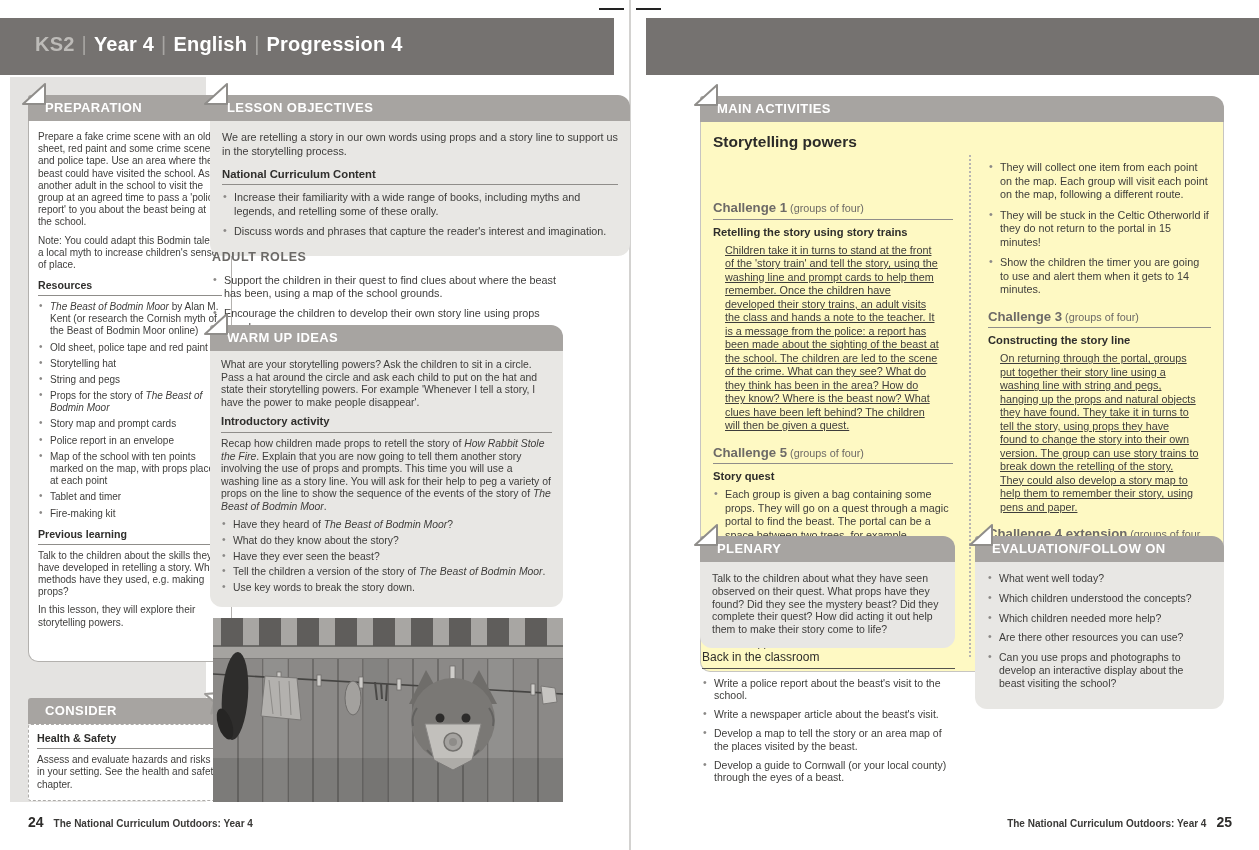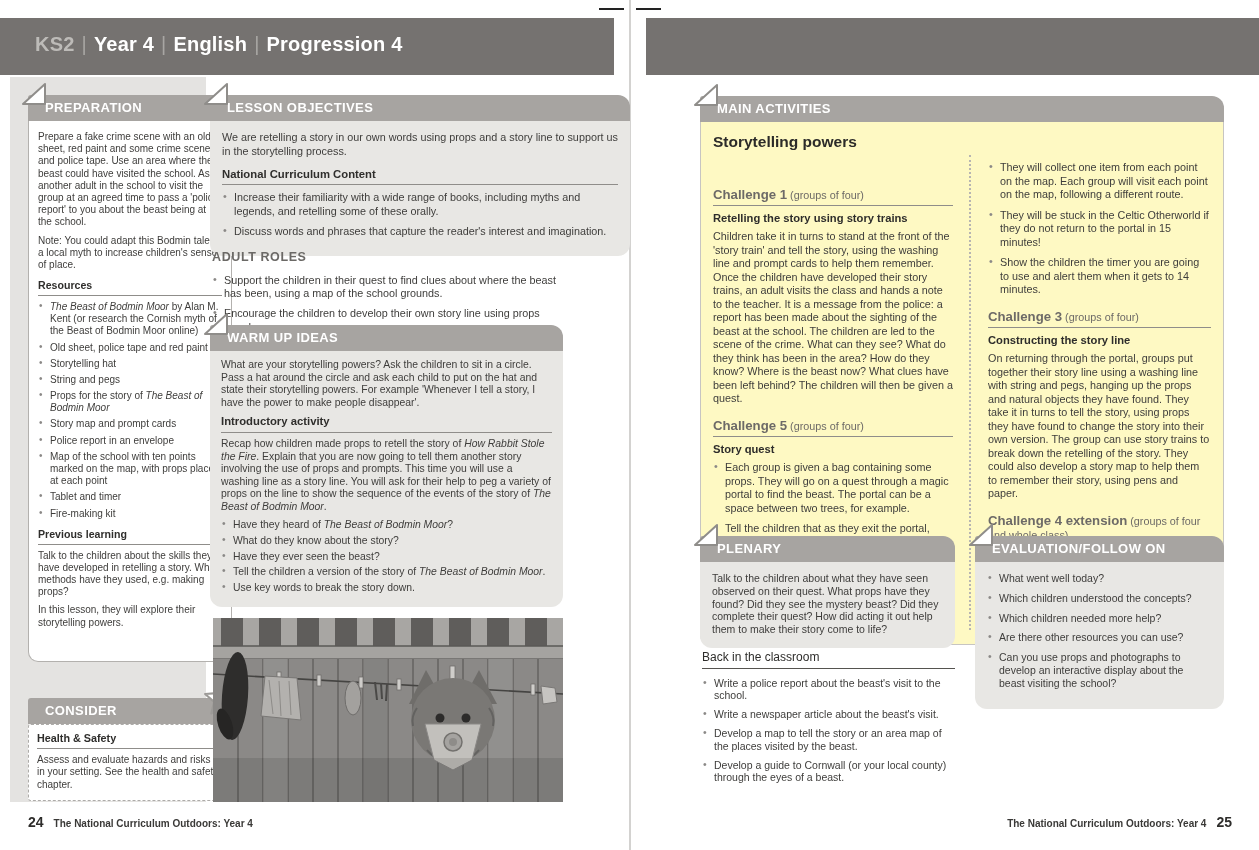--- a/index.html
+++ b/index.html
@@ -68,21 +68,21 @@
   .mainact-body{background:#fef9c3;border:1px solid #c7c5c2;border-top:none;border-radius:0 0 10px 10px;
                 padding:8px 12px 14px;min-height:384px;font-size:10.8px;line-height:1.25;}
   .ma-title{font-size:15.5px;font-weight:bold;color:#2c2b29;margin:2px 0 4px;}
   .ma-cols{display:flex;align-items:flex-end;}
   .ma-col-left{width:240px;}
   .ma-col-right{flex:1;margin-left:16px;border-left:2px dotted #b7b5b2;padding-left:17px;}
   .challenge-head{border-bottom:1px solid #8f8d8a;padding-bottom:2px;margin:12px 0 5px;color:#6d6a67;}
   .challenge-head .lbl{font-weight:bold;font-size:13.2px;}
   .challenge-head .grp{font-size:10.8px;}
   .sub-bold{font-weight:bold;color:#2e2d2b;font-size:11.2px;margin:0 0 5px;}
-  .mainact p{margin:0 0 7px;}
+  .mainact p{margin:0 12px 7px;text-decoration:underline;}
   .mainact ul.blist li{margin-bottom:7px;}
   .first-head{margin-top:6px;}
 
   .plenary{left:700px;top:536px;width:255px;}
   .plenary .panel-body{font-size:10.5px;line-height:1.22;min-height:62px;}
   .classroom{position:absolute;left:702px;top:650px;width:253px;font-size:10.5px;line-height:1.22;}
   .classroom h4{font-size:12px;color:#2e2d2b;border-bottom:1.5px solid #55534f;padding-bottom:3px;margin:0 0 8px;font-weight:normal;}
   .classroom ul.blist li{margin-bottom:6px;}
 
   .evaluation{left:975px;top:536px;width:249px;}

